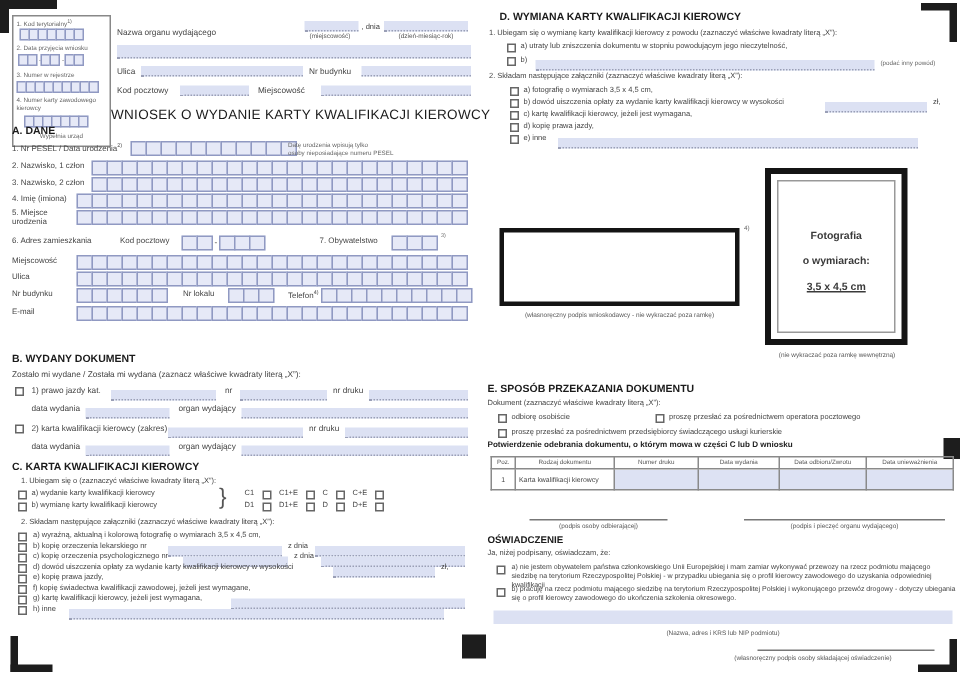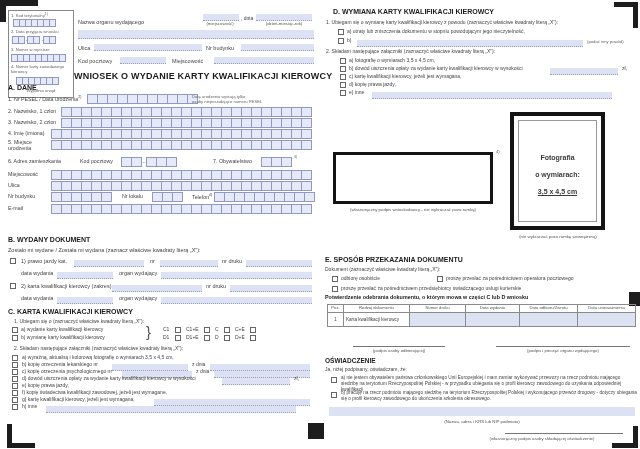--- a/index.html
+++ b/index.html
@@ -5,21 +5,21 @@
   html,body{margin:0;padding:0}
   body{width:640px;height:449px;position:relative;background:#ffffff;
        font-family:"Liberation Sans",sans-serif;color:#3a3a3a;overflow:hidden}
   .abs{position:absolute}
   .lbl{font-size:5.5px;line-height:1.1;white-space:nowrap;color:#444}
   .sm{font-size:5px}
   .tiny{font-size:4.2px;color:#666;line-height:1.2;white-space:nowrap}
   .wrap{white-space:normal}
   .b{font-weight:bold}
   .sec{font-size:7px;font-weight:bold;color:#1b1b1b;white-space:nowrap}
-  .title{font-size:9px;font-weight:bold;color:#1b1b1b;text-align:left;letter-spacing:.2px;white-space:nowrap}
+  .title{font-size:9px;font-weight:normal;color:#1b1b1b;text-align:left;letter-spacing:.2px;white-space:nowrap}
   .cells{display:flex}
   .cells span{flex:0 0 auto;width:11px;height:10px;background:#e6e9f7;border:1px solid #9099c2;margin-left:-1px;box-sizing:border-box}
   .cells.c7 span{width:7px;height:8px}
   .field{background:#dce1f3;border-bottom:1px dotted #9a9fb6;height:6px}
   .cb{width:6px;height:6px;border:1px solid #666;background:#fff;display:inline-block;box-sizing:border-box}
   .mark{background:#1d1d1d}
   .frame{border:3px solid #141414;background:#fff;box-sizing:border-box}
   .cap{font-size:4.3px;color:#555;text-align:center;line-height:1.2}
   .sigline{border-top:1px solid #777;height:0}
   sup{font-size:3.6px;vertical-align:super}

